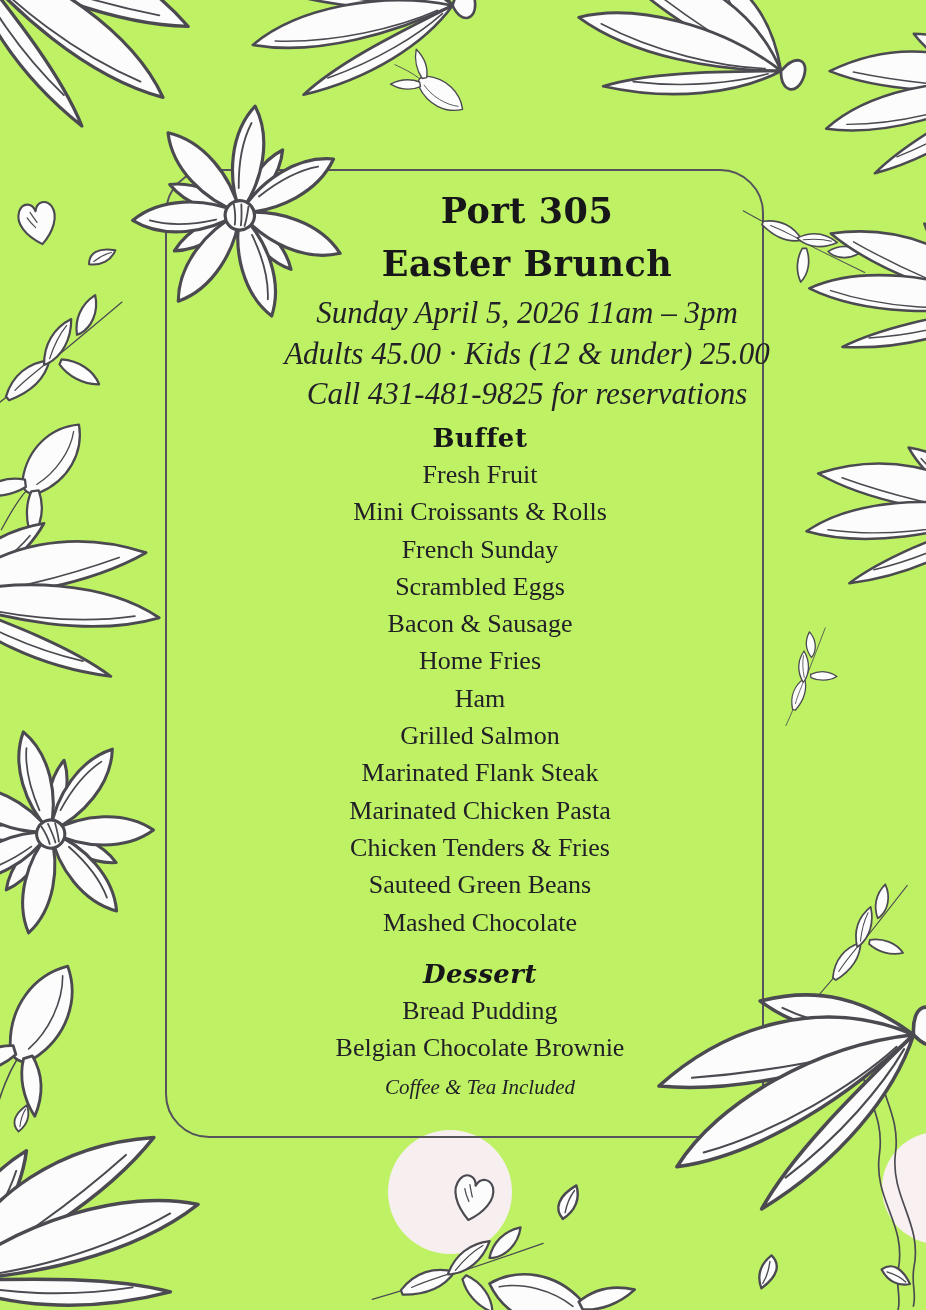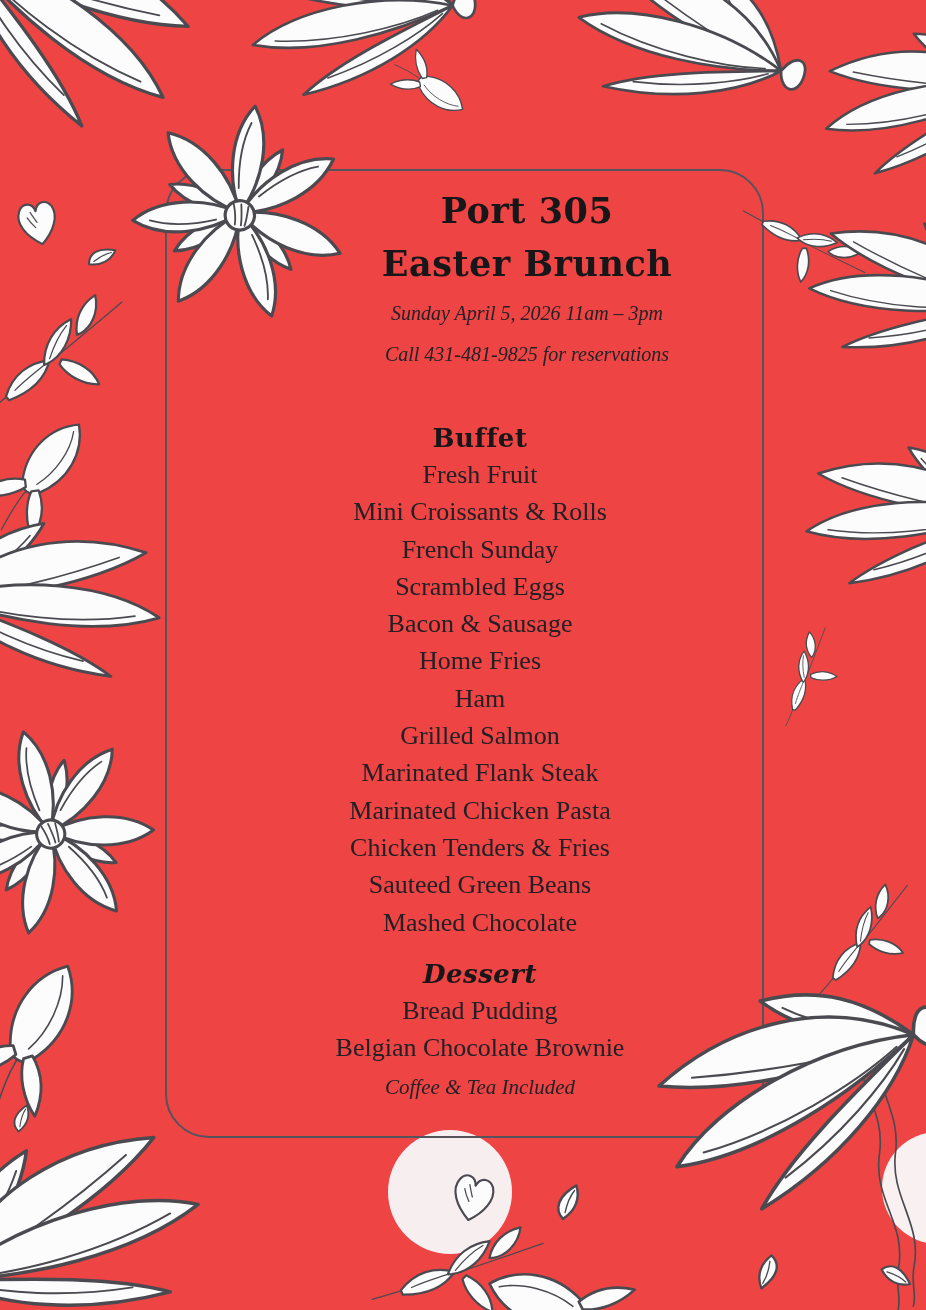--- a/index.html
+++ b/index.html
@@ -1,18 +1,18 @@
 <!DOCTYPE html>
 <html><head>
 <meta charset="utf-8">
 <style>
   html,body{margin:0;padding:0;background:#e8e8e8;}
   .page{
     position:relative;width:926px;height:1310px;margin:0 auto;
-    background:#ef4444;overflow:hidden;
+    background:#bef264;overflow:hidden;
     font-family:"Liberation Serif","DejaVu Serif",serif;color:#232127;
   }
   
   .blush-layer{position:absolute;left:0;top:0;z-index:0;}
   
   .card{
     position:absolute;left:165px;top:169px;width:595px;height:965px;
     border:2px solid #55535b;border-radius:44px;background:transparent;z-index:1;
   }
   
@@ -20,21 +20,21 @@
   .p{fill:#fdfcfc;stroke:#4b4a50;stroke-width:2.6;stroke-linejoin:round;stroke-linecap:round;}
   .d{fill:none;stroke:#4b4a50;stroke-width:1.5;stroke-linejoin:round;stroke-linecap:round;}
   
   .content{position:absolute;left:0;top:0;width:100%;height:100%;z-index:3;}
   .header-block{position:absolute;top:184px;left:128px;width:798px;text-align:center;}
   .title{
     font-family:"DejaVu Serif","Liberation Serif",serif;font-weight:bold;
     font-size:35px;line-height:53px;letter-spacing:0.5px;color:#171619;margin:0;
   }
   .infos{margin-top:3px;}
-  .info{font-style:italic;font-size:20px;line-height:40.5px;margin:0;color:#232127;}
+  .info{font-style:italic;font-size:31px;line-height:40.5px;margin:0;color:#232127;}
   .list-block{position:absolute;top:420px;left:0;width:912px;text-align:center;padding-left:24px;}
   .section-title{
     font-family:"DejaVu Serif","Liberation Serif",serif;font-weight:bold;
     font-size:26px;line-height:36px;letter-spacing:0.5px;color:#171619;margin:0;
   }
   .section-dessert .section-title{margin-top:15px;font-style:italic;}
   ul.items{list-style:none;margin:0;padding:0;}
   .items li{font-size:26px;line-height:37.3px;color:#222026;}
   .footnote{font-style:italic;font-size:21px;line-height:32px;margin:5px 0 0 0;color:#232127;}
 </style>
@@ -219,20 +219,21 @@
   <svg class="art" style="left:878px;top:1262px;width:34px;height:30px;transform:rotate(70deg)">
       <use href="#droppetal"></use>
     </svg>
 
   <div class="content">
     <div class="header-block">
       <h1 class="title">Port 305</h1>
       <h1 class="title">Easter Brunch</h1>
       <div class="infos">
         <p class="info">Sunday April 5, 2026 11am – 3pm</p>
+        <p class="info">Adults 45.00 · Kids (12 &amp; under) 25.00</p>
         <p class="info">Call 431-481-9825 for reservations</p>
       </div>
     </div>
 
     <div class="list-block">
       <section class="section-buffet">
         <h2 class="section-title">Buffet</h2>
         <ul class="items">
             <li>Fresh Fruit</li>
             <li>Mini Croissants &amp; Rolls</li>

